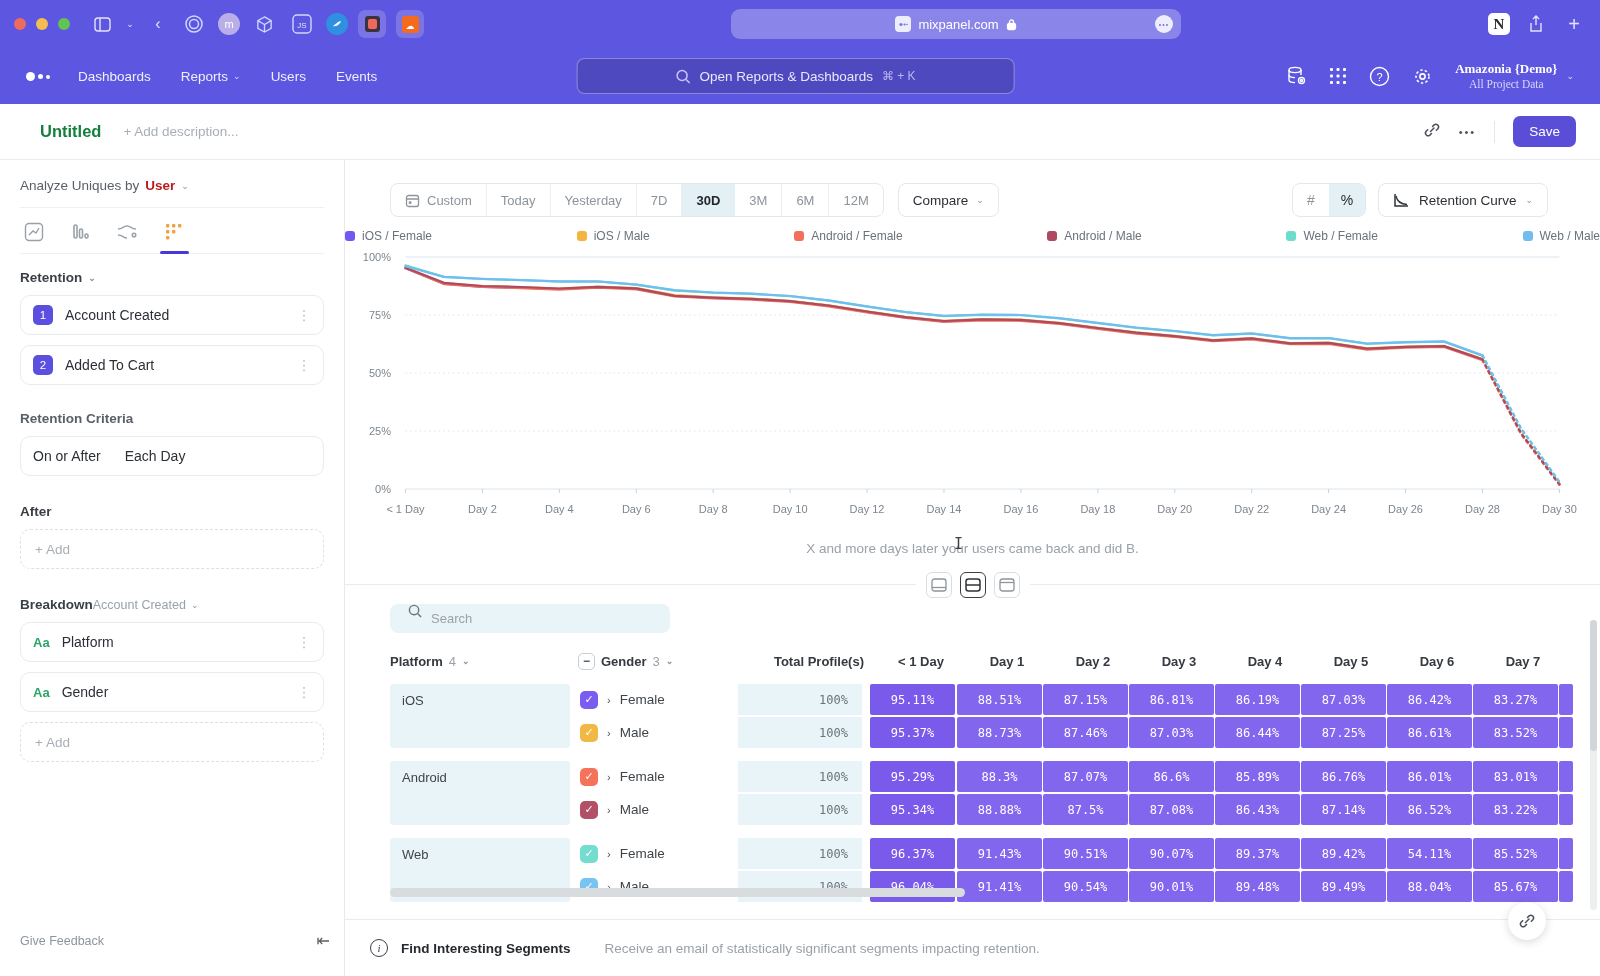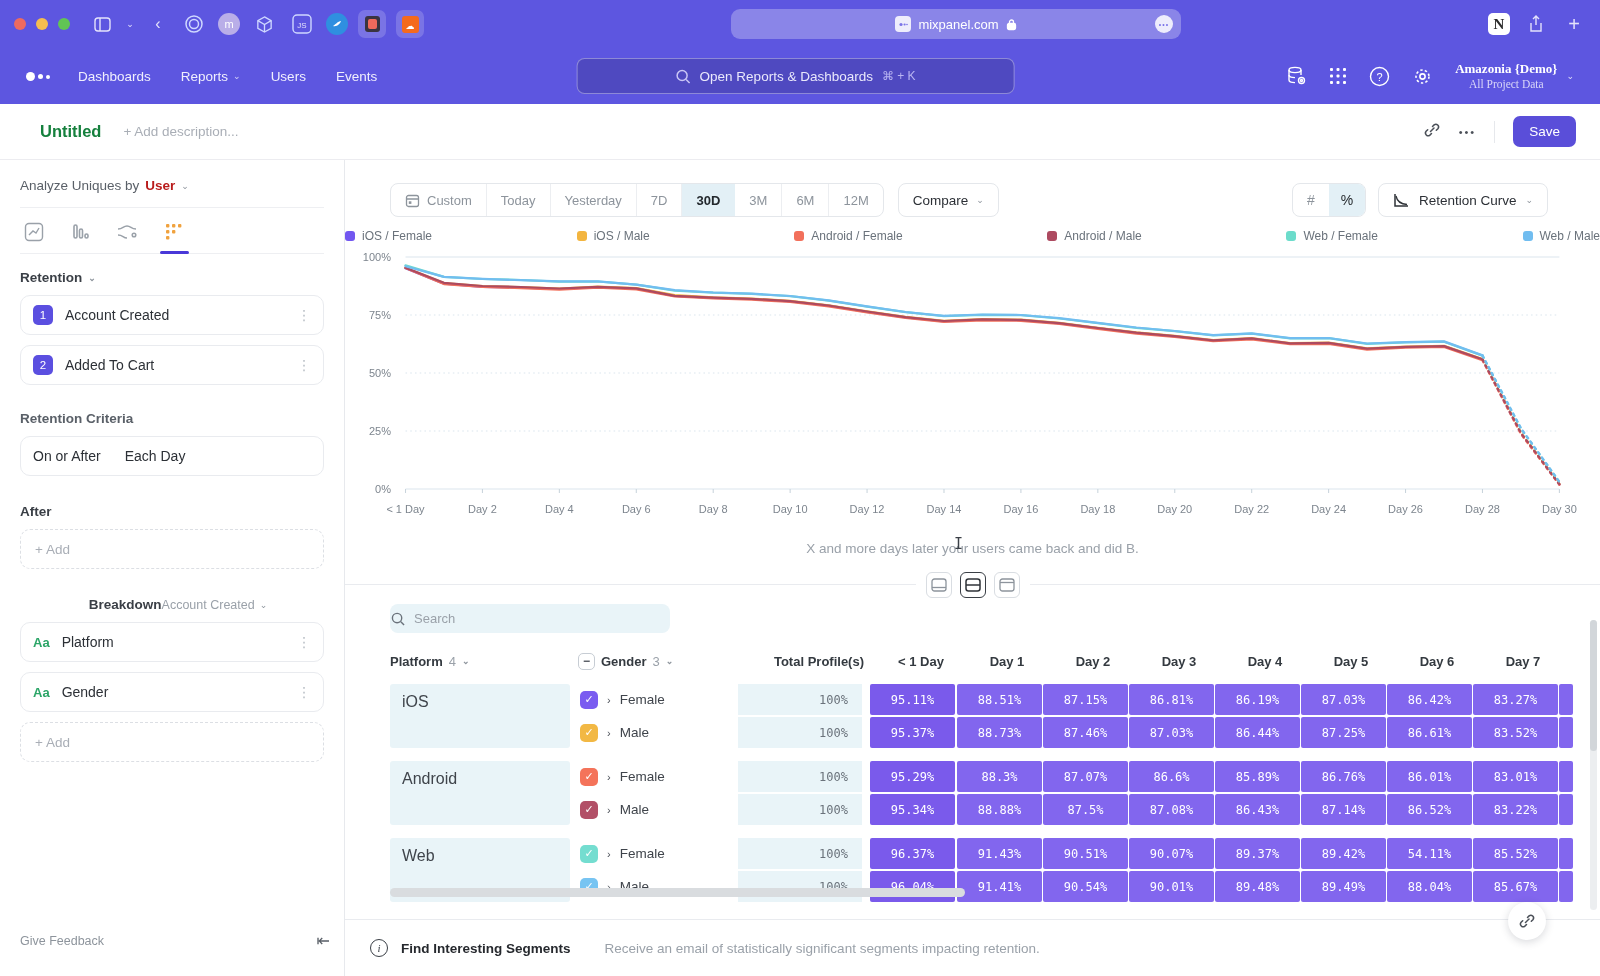--- a/index.html
+++ b/index.html
@@ -48,21 +48,21 @@
 
   
   .sb-row1 { display:flex; align-items:center; gap:6px; padding:18px 0 14px; font-size:13.5px; color:#5a6068; border-bottom:1px solid #eeeff2; }
   .sb-row1 b { color:#b91c1c; font-weight:bold; }
   .chev { font-size:9px; color:#8d949c; }
   .charttabs { display:flex; gap:26px; padding:14px 4px 0; border-bottom:1px solid #eeeff2; }
   .charttab { padding-bottom:11px; position:relative; display:flex; }
   .charttab.active::after { content:""; position:absolute; left:-4px; right:-4px; bottom:-1px; height:3px; background:#4938d8; border-radius:2px; }
   .sb-section { padding-top:16px; }
   .sb-label { font-size:13.5px; font-weight:bold; color:#3a3f46; display:flex; align-items:center; gap:6px; }
-  .sb-label-row { display:flex; align-items:center; justify-content:center;margin-left:12px; }
+  .sb-label-row { display:flex; align-items:center; justify-content:flex-start; }
   .sb-scope { font-size:12.5px; color:#9aa1a9; display:flex; gap:5px; align-items:center; }
   .card { border:1px solid #e9ebef; border-radius:10px; height:40px; display:flex; align-items:center; padding:0 12px; margin-top:10px; background:#fff; }
   .card .kebab { margin-left:auto; color:#b7bdc4; font-size:14px; }
   .badge { width:20px; height:20px; border-radius:5px; background:#5b4fe0; color:#fff; font-size:11.5px; display:flex; align-items:center; justify-content:center; margin-right:12px; }
   .card-label { font-size:14px; color:#2c3036; }
   .aa { color:#2ba567; font-size:13px; font-weight:bold; margin-right:12px; }
   .addcard { border:1px dashed #dcdfe4; border-radius:10px; height:40px; display:flex; align-items:center; padding:0 14px; margin-top:10px; color:#a9aeb6; font-size:13.5px; }
   .criteria { gap:24px; }
   .criteria span { font-size:14px; color:#2c3036; }
   .sb-foot { position:absolute; left:20px; right:14px; bottom:26px; display:flex; align-items:center; justify-content:space-between; }
@@ -98,35 +98,35 @@
 
   
   .splitrow { position:relative; margin-top:14px; height:30px; }
   .splitrow::before { content:""; position:absolute; top:14px; left:0; right:0; height:1px; background:#e9ebef; }
   .layouttoggles { position:absolute; left:50%; transform:translateX(-50%); top:0; background:#fff; padding:2px 10px; display:flex; gap:8px; border-radius:8px; }
   .lt { width:26px; height:26px; border:1px solid #d9dde2; border-radius:6px; display:flex; align-items:center; justify-content:center; background:#fff; }
   .lt.active { border-color:#3a3f46; }
 
   
   .tablearea { padding:4px 0 0 45px; position:relative; }
-  .searchbox { width:280px; height:29px; background:#e9f4f8; border-radius:8px; display:flex; align-items:center; gap:9px; padding:0 1px; margin-bottom:13px; }
+  .searchbox { width:280px; height:29px; background:#e9f4f8; border-radius:8px; display:flex; gap:9px; padding:0 18px; margin-bottom:13px; }
   .searchbox input { border:none; background:transparent; outline:none; font-size:13px; color:#3a3f46; width:200px; }
   .searchbox input::placeholder { color:#9aa1a9; }
   .tbl { width:1190px; overflow:hidden; }
   .thead { display:flex; align-items:center; height:30px; margin-bottom:8px; }
   .th { font-size:13px; font-weight:bold; color:#343a40; display:flex; align-items:center; gap:6px; }
   .c-platform { width:188px; flex:none; }
   .c-gender { width:168px; flex:none; }
   .c-total { width:132px; flex:none; justify-content:flex-end; padding-right:14px; }
   .c-day { width:86px; flex:none; justify-content:center; }
   .cnt { color:#9aa1a9; font-weight:normal; }
   .minusbox { width:17px; height:17px; border:1.5px solid #c7cdd4; border-radius:5px; color:#4b5058; font-size:12px; display:flex; align-items:center; justify-content:center; background:#fff; }
   .tbl-scroll { height:241px; overflow:hidden; position:relative; }
   .pgroup { display:flex; margin-bottom:13px; }
-  .pcell { width:180px; margin-right:8px; flex:none; background:#e9f4f8; border-radius:3px; padding:9px 12px; font-size:16px; color:#3f444b; }
+  .pcell { width:180px; margin-right:8px; flex:none; background:#e9f4f8; border-radius:3px; padding:9px 12px; font-size:13px; color:#3f444b; }
   .grows { display:flex; flex-direction:column; gap:2px; }
   .grow { display:flex; align-items:stretch; height:31px; }
   .gcell { width:160px; flex:none; display:flex; align-items:center; gap:9px; padding-left:2px; }
   .cb { width:18px; height:18px; border-radius:5px; color:#fff; font-size:11px; display:flex; align-items:center; justify-content:center; flex:none; }
   .rowchev { color:#4b5058; font-size:11px; }
   .glabel { font-size:13.5px; color:#3f444b; }
   .tcell { width:124px; margin-right:8px; flex:none; background:#e9f4f8; display:flex; align-items:center; justify-content:flex-end; padding-right:14px; font-family:"DejaVu Sans Mono",monospace; font-size:12px; color:#6a727b; }
   .vcells { display:flex; }
   .vc { width:85px; margin-right:1px; flex:none; background:#8266ee; border-radius:2px; color:#fff; font-family:"DejaVu Sans Mono",monospace; font-size:12px; display:flex; align-items:center; justify-content:center; }
   .vc.first { background:#7a5aeb; margin-right:2px; }

